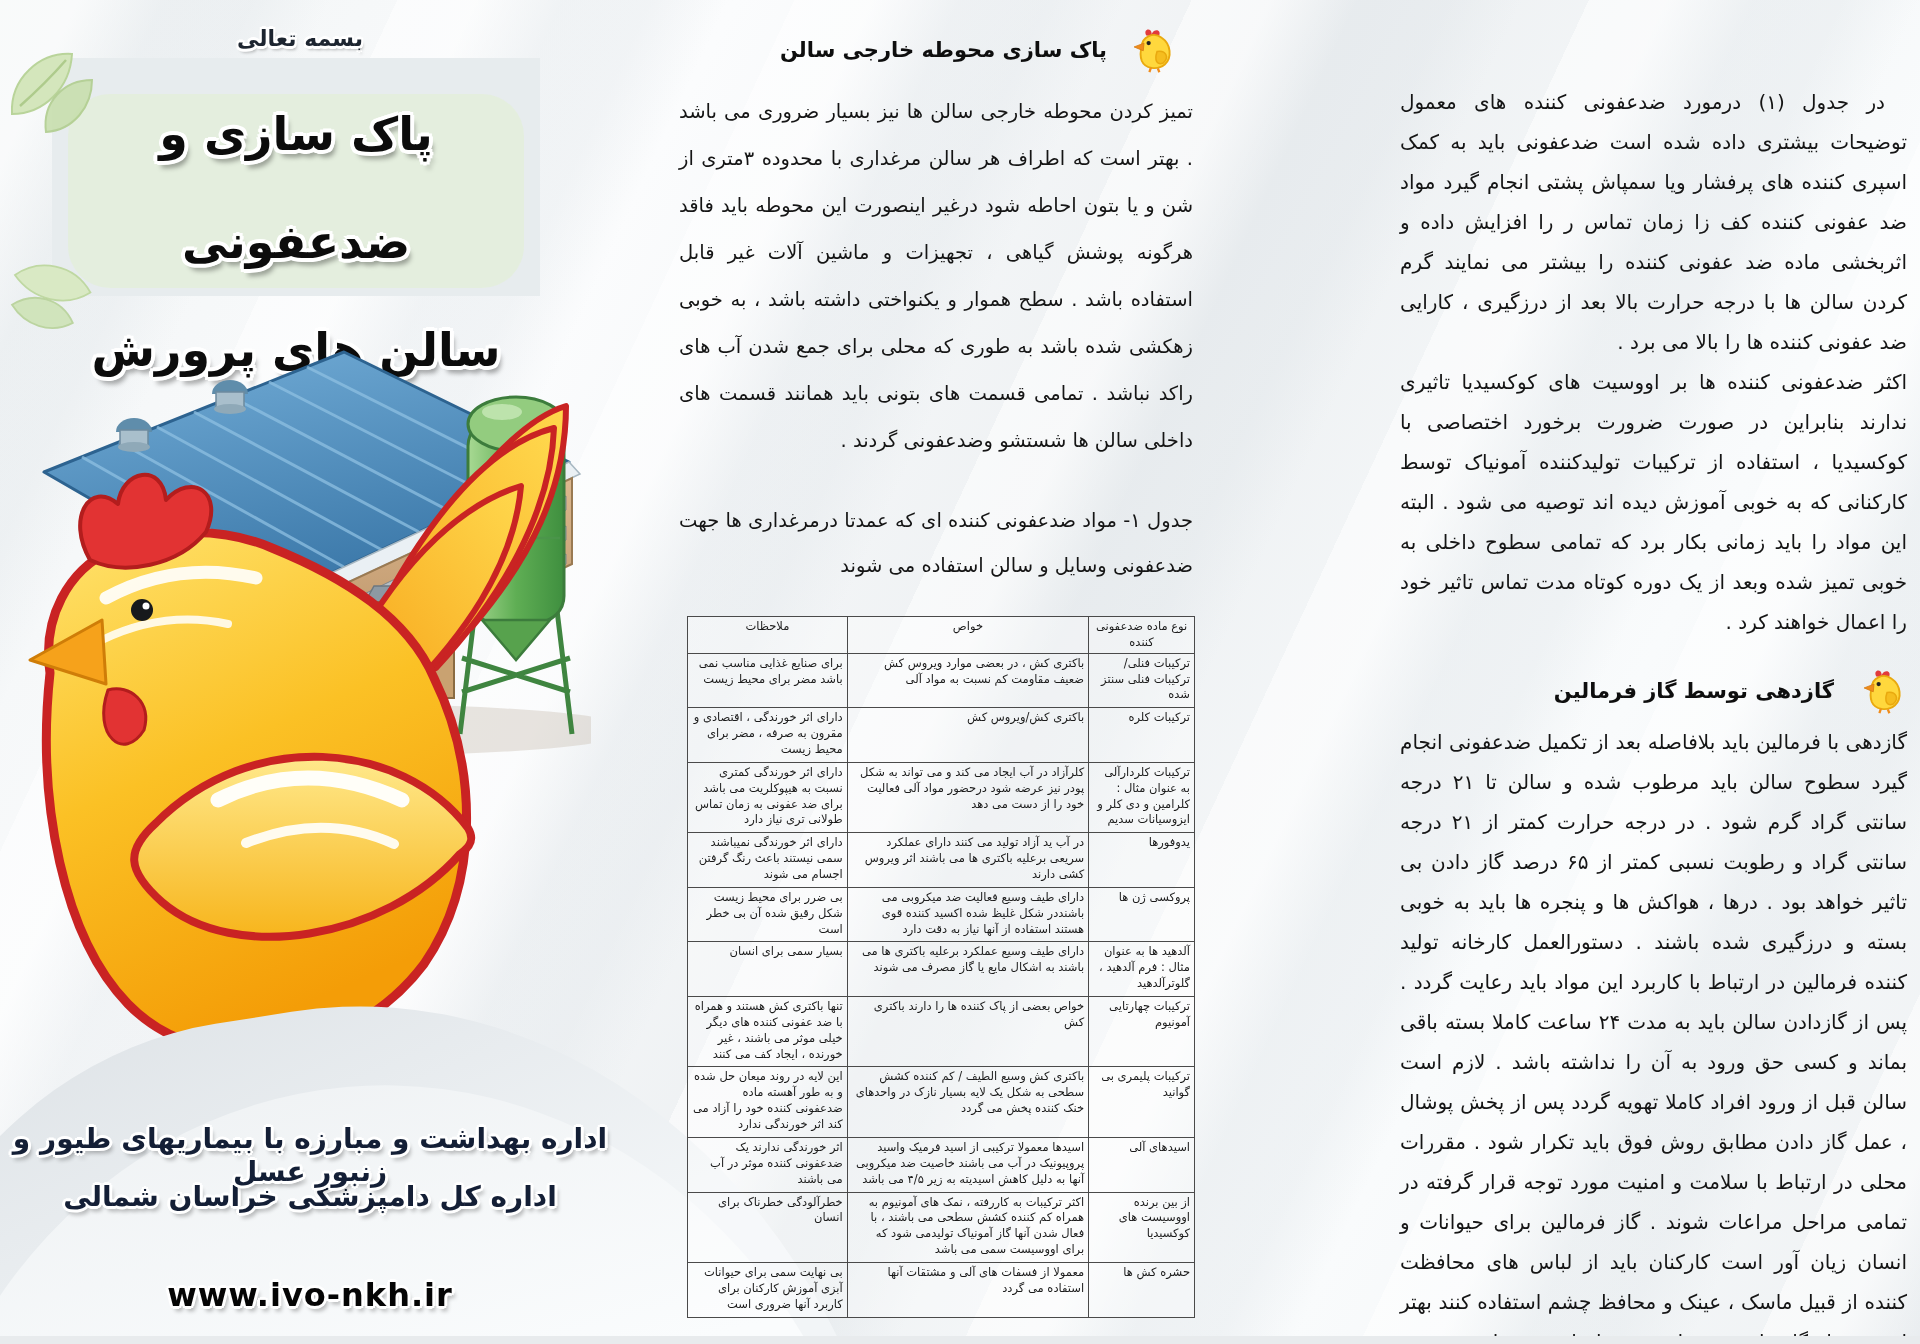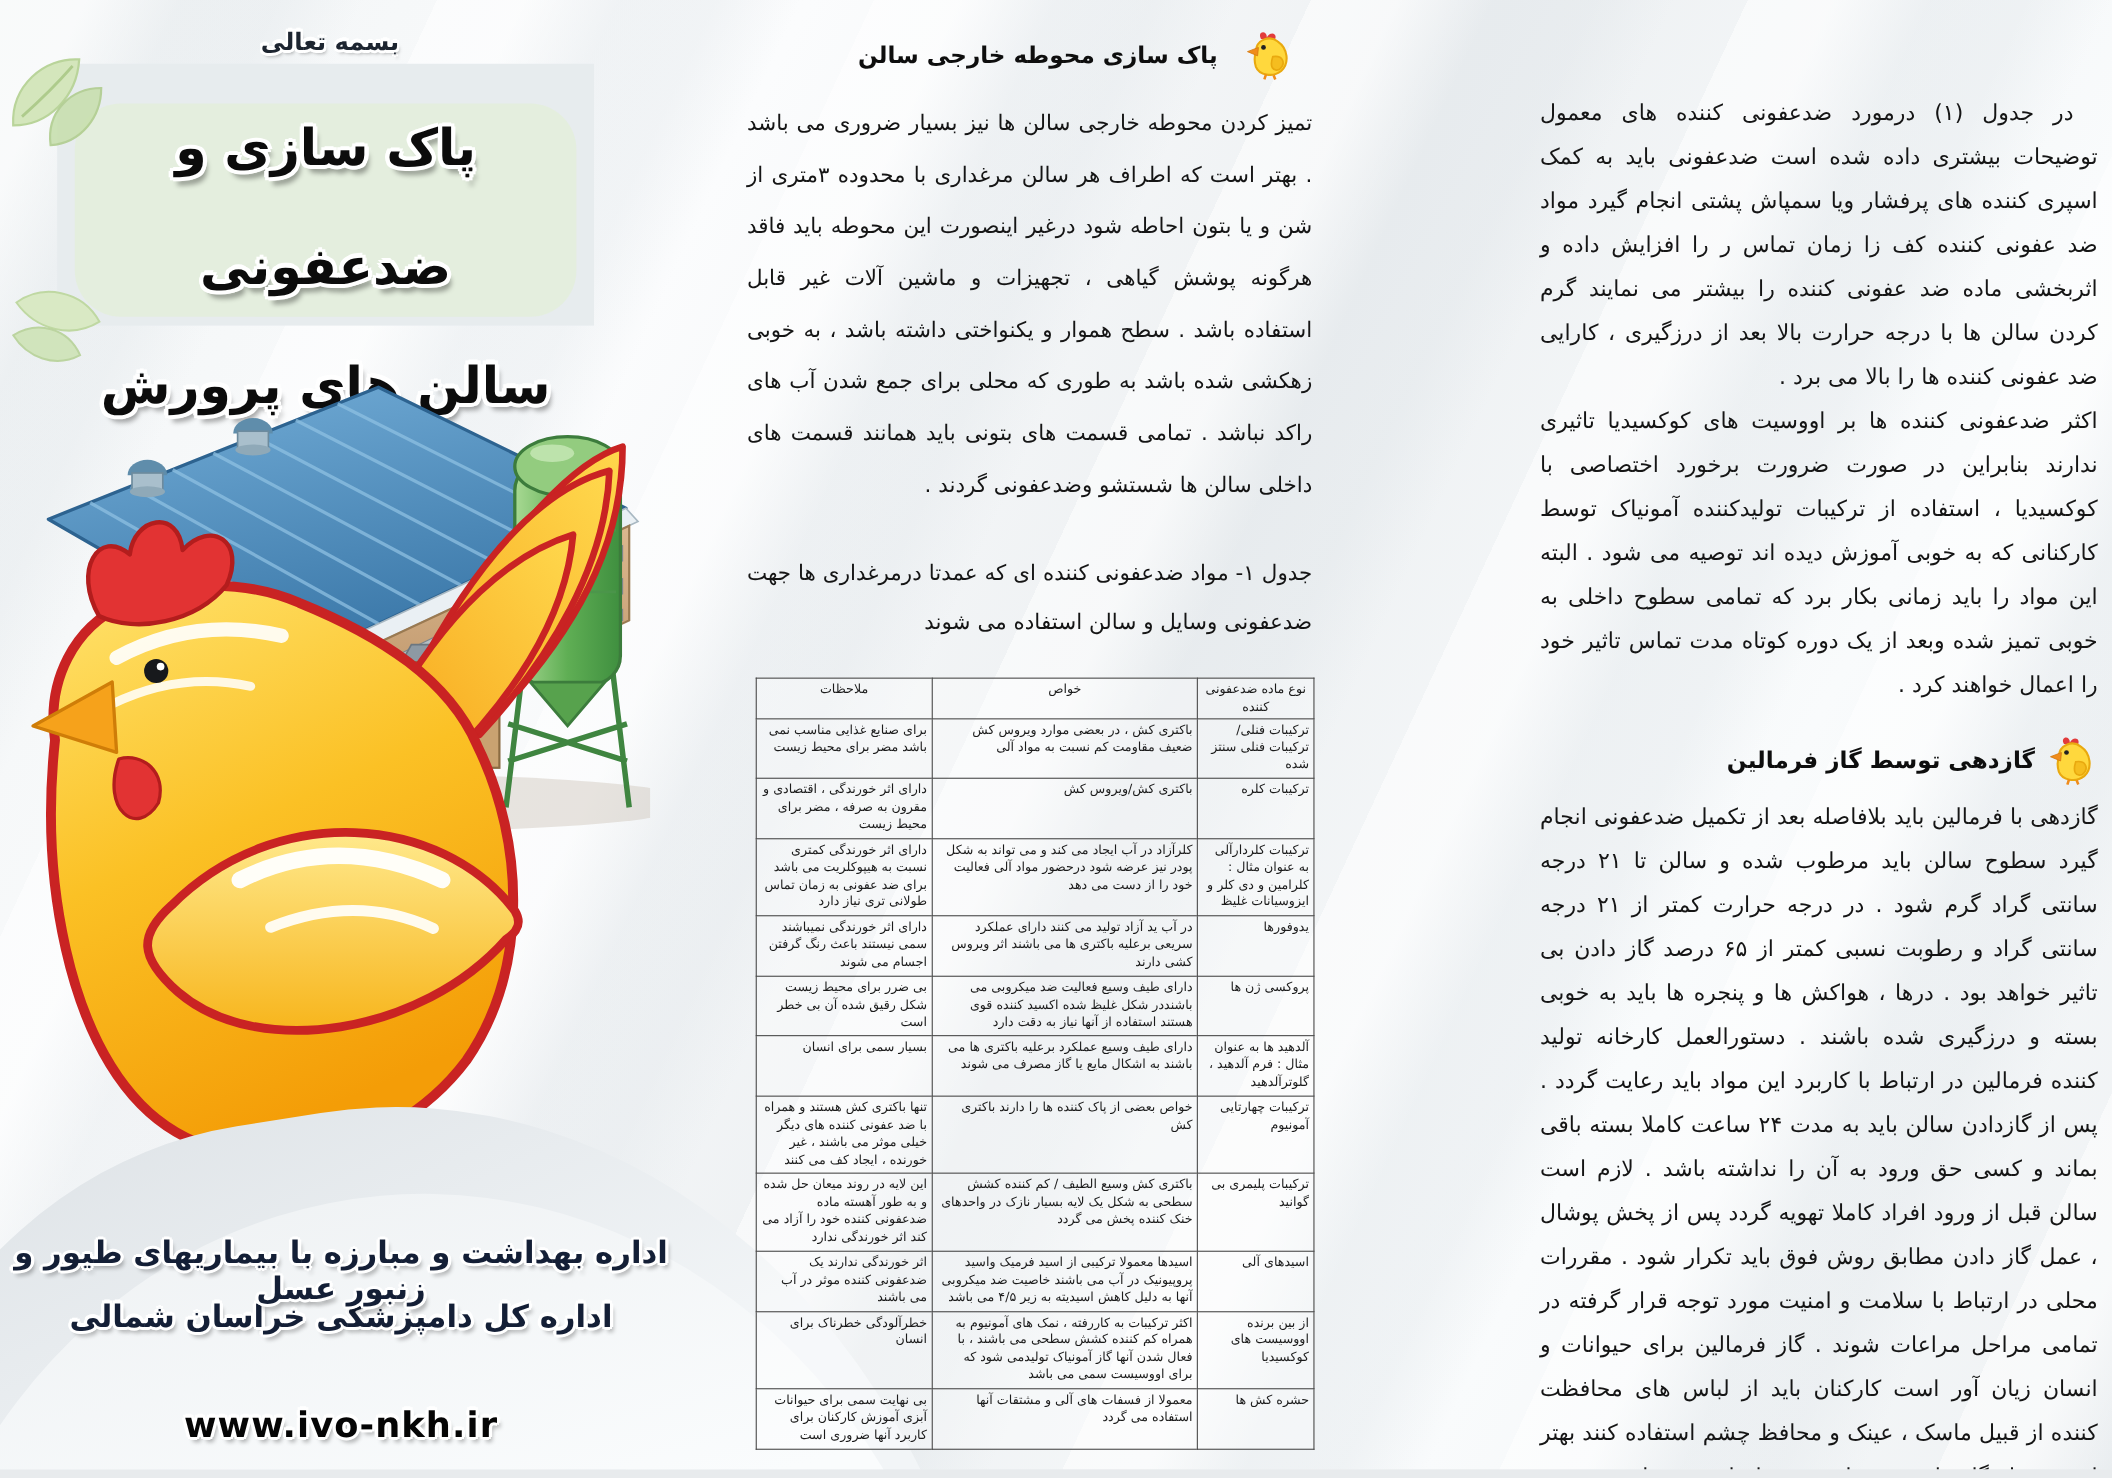--- a/index.html
+++ b/index.html
@@ -36,21 +36,21 @@
   .sec-head h2{margin:14px;font-size:21px;font-weight:bold;color:#0e0e0e;}
   .mid-para{font-size:19.5px;line-height:47px;text-align:justify;margin:12px 4px 0 34px;}
   .caption{font-size:19.5px;line-height:45px;text-align:justify;margin:34px 4px 0 34px;}
   table.disinf{width:508px;margin:28px 2px 0 0;border-collapse:collapse;font-size:11.5px;line-height:1.38;direction:rtl;background:rgba(255,255,255,.35);}
   table.disinf th,table.disinf td{border:1px solid #4a4a4a;padding:2px 4px 4px 4px;vertical-align:top;text-align:right;color:#1b1b1b;}
   table.disinf th{text-align:center;font-weight:normal;padding:2px 4px 2px 4px;}
   
   .rightcol{position:absolute;left:1400px;top:0;width:507px;height:1344px;direction:rtl;z-index:2;color:#151515;}
   .r-para{font-size:20px;line-height:40px;text-align:justify;margin:0;}
   .p1{margin-top:82px;text-indent:22px;}
-  .r-head{display:flex;align-items:center;gap:11px;margin:26px 0 8px 0;}
+  .r-head{display:flex;align-items:center;gap:27px;margin:26px 0 8px 0;}
   .r-head h2{margin:0;font-size:21px;font-weight:bold;color:#0e0e0e;}
   .chick{flex:0 0 auto;}
 </style>
 </head>
 <body>
 
 <div class="page">
   <div class="sheen"></div>
 
   <div class="cover">
@@ -208,21 +208,21 @@
           <td>ترکیبات فنلی/ترکیبات فنلی سنتز شده</td>
           <td>باکتری کش ، در بعضی موارد ویروس کش ضعیف مقاومت کم نسبت به مواد آلی</td>
           <td>برای صنایع غذایی مناسب نمی باشد مضر برای محیط زیست</td>
         </tr>
         <tr>
           <td>ترکیبات کلره</td>
           <td>باکتری کش/ویروس کش</td>
           <td>دارای اثر خورندگی ، اقتصادی و مقرون به صرفه ، مضر برای محیط زیست</td>
         </tr>
         <tr>
-          <td>ترکیبات کلردارآلی به عنوان مثال : کلرامین و دی کلر و ایزوسیانات غلیظ</td>
+          <td>ترکیبات کلردارآلی به عنوان مثال : کلرامین و دی کلر و ایزوسیانات سدیم</td>
           <td>کلرآزاد در آب ایجاد می کند و می تواند به شکل پودر نیز عرضه شود درحضور مواد آلی فعالیت خود را از دست می دهد</td>
           <td>دارای اثر خورندگی کمتری نسبت به هیپوکلریت می باشد برای ضد عفونی به زمان تماس طولانی تری نیاز دارد</td>
         </tr>
         <tr>
           <td>یدوفورها</td>
           <td>در آب ید آزاد تولید می کنند دارای عملکرد سریعی برعلیه باکتری ها می باشند اثر ویروس کشی دارند</td>
           <td>دارای اثر خورندگی نمیباشند سمی نیستند باعث رنگ گرفتن اجسام می شوند</td>
         </tr>
         <tr>
           <td>پروکسی ژن ها</td>

